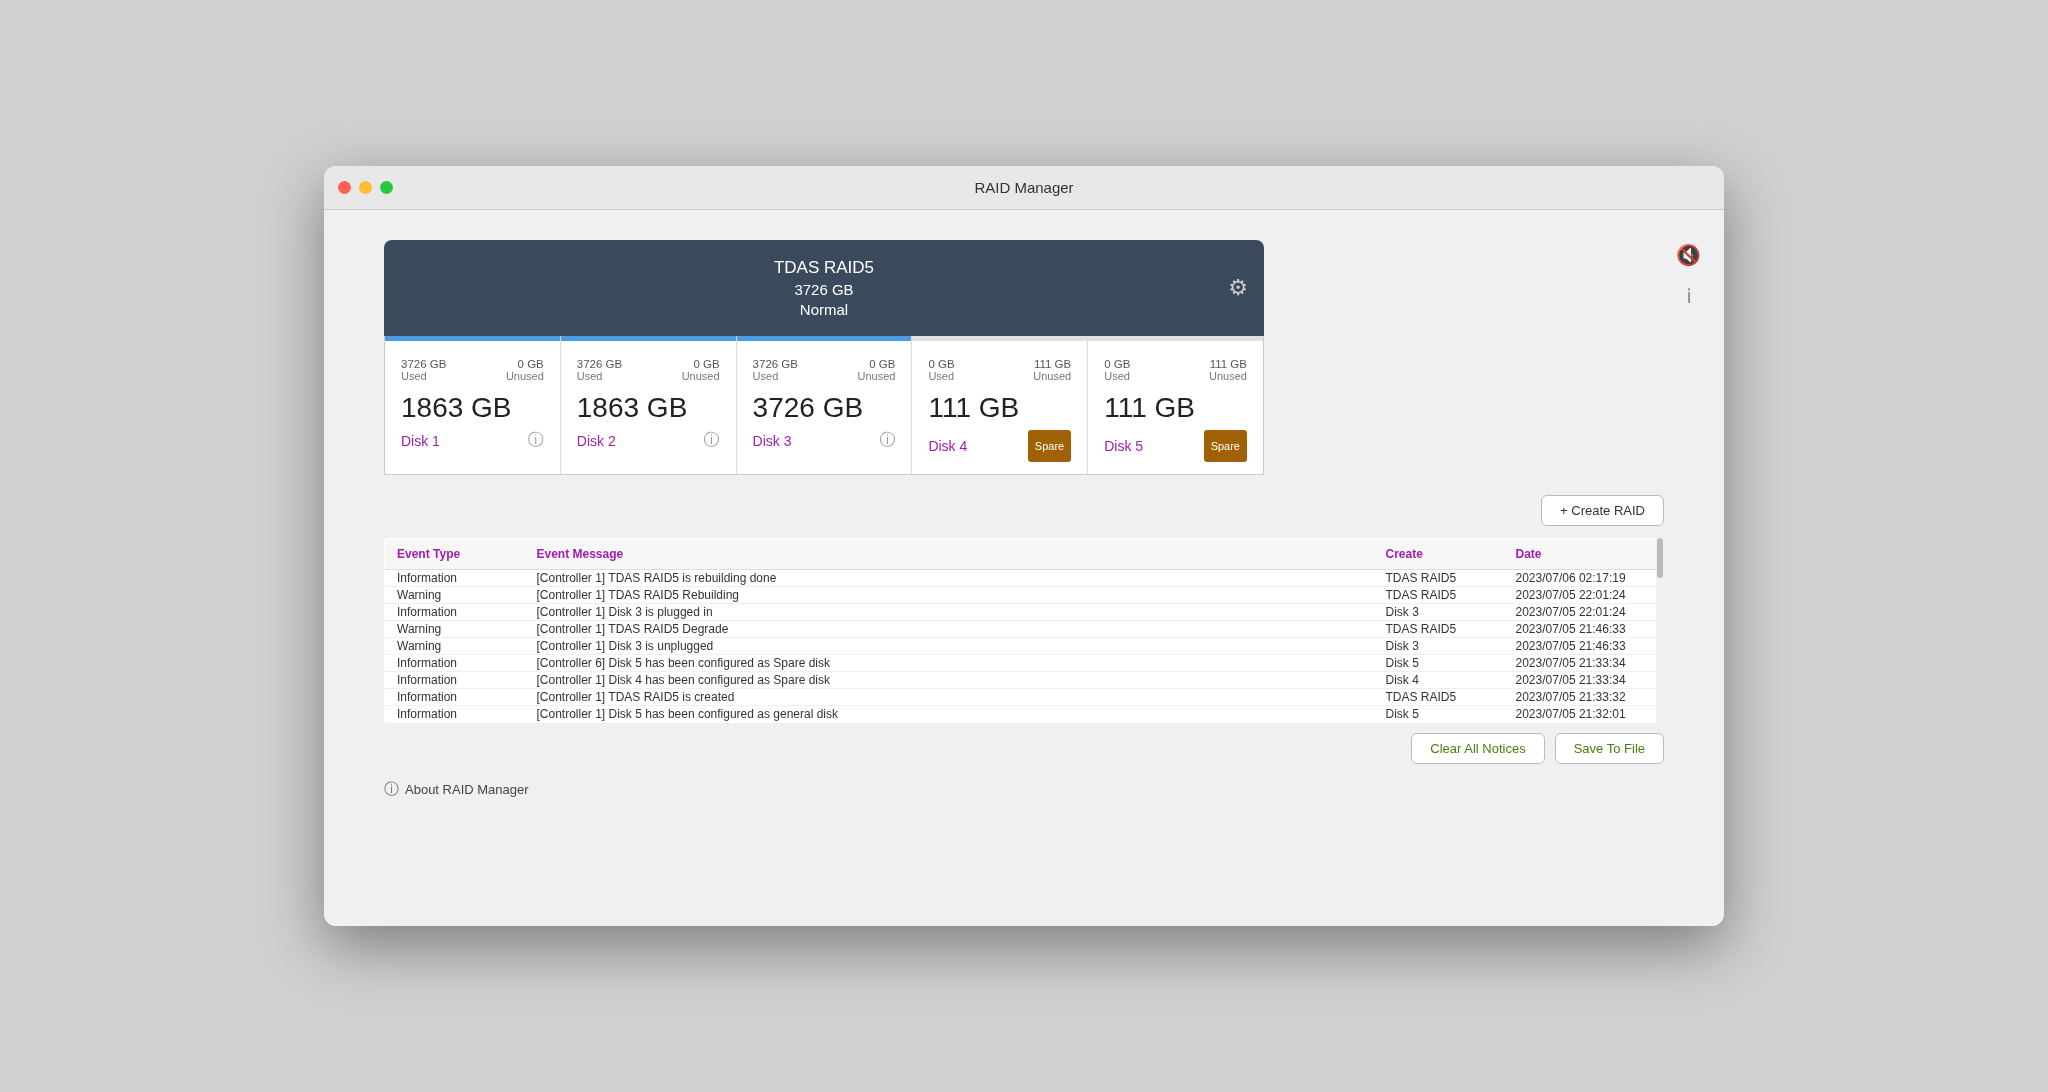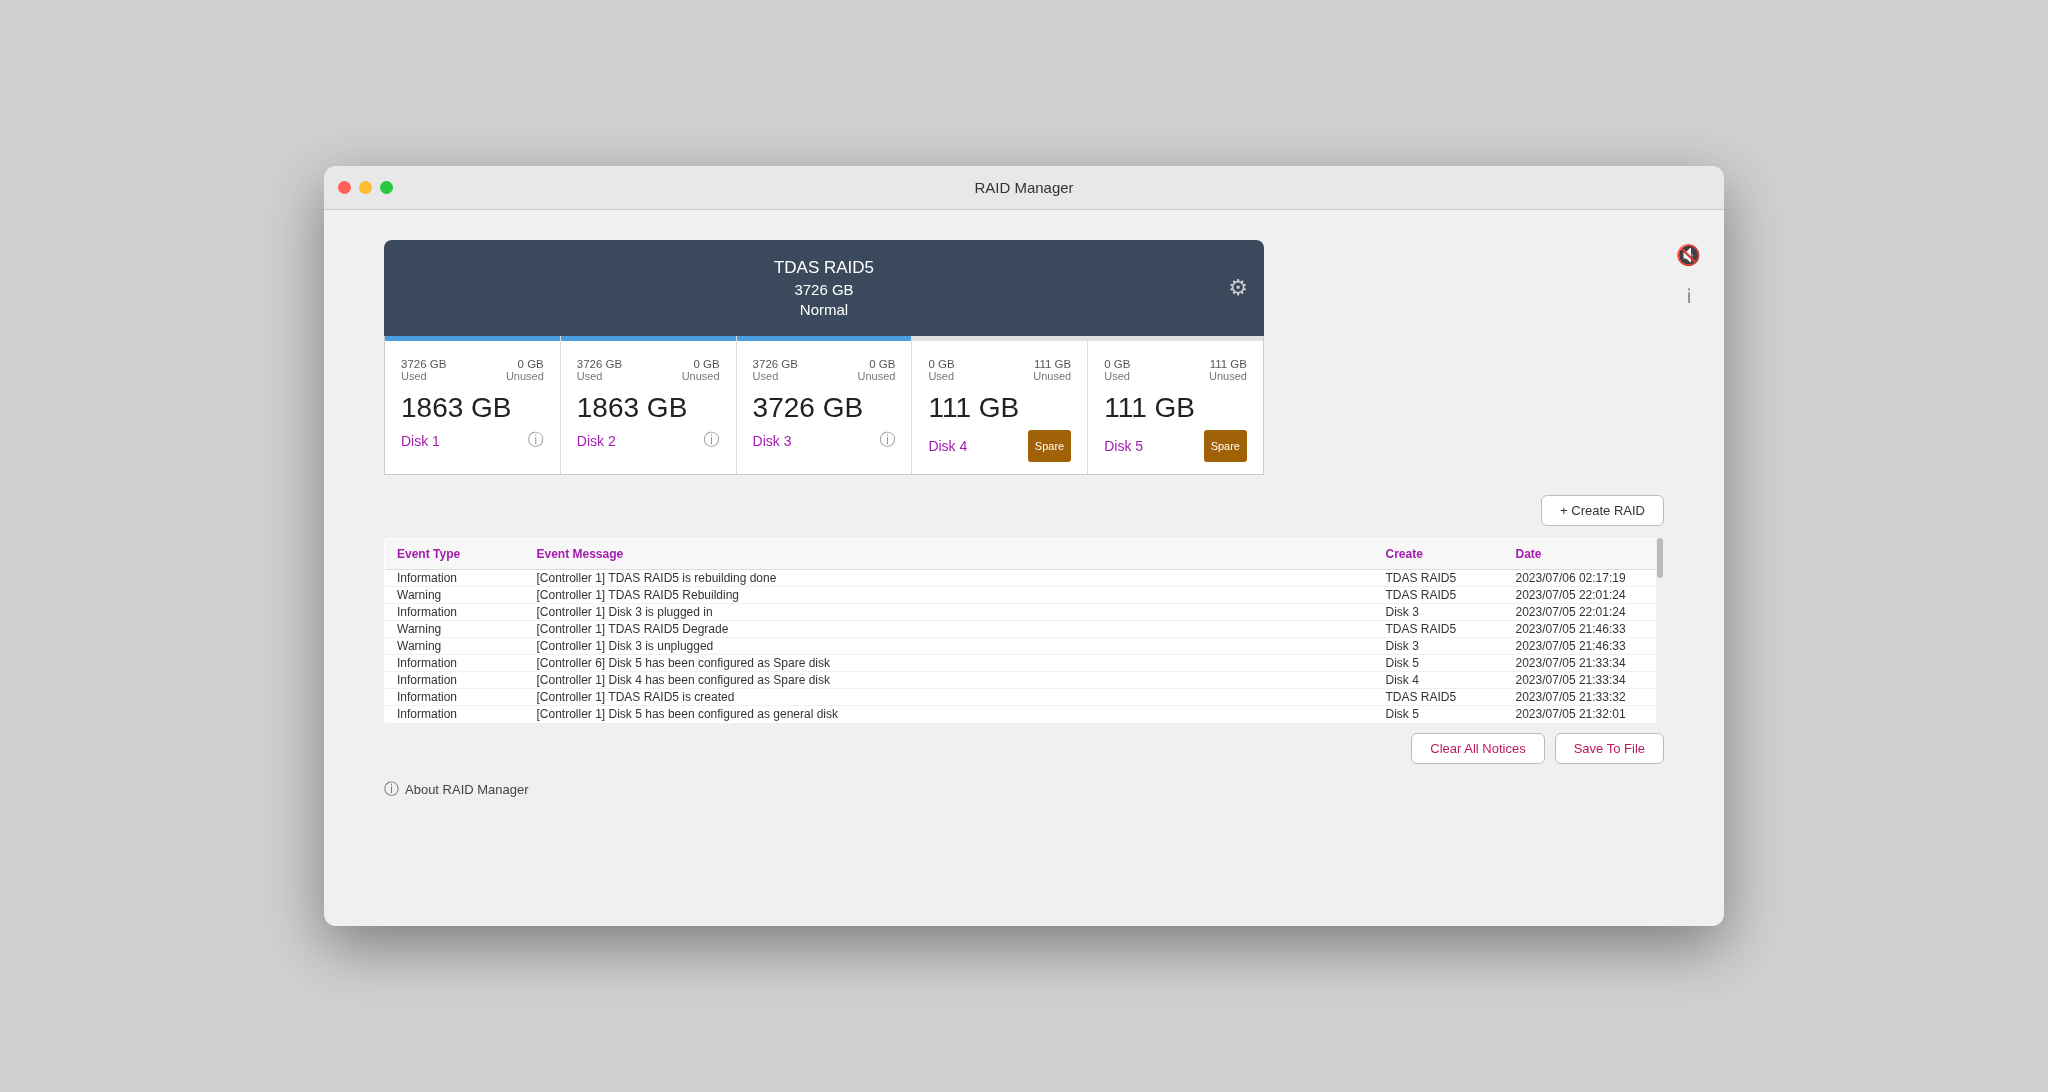--- a/index.html
+++ b/index.html
@@ -269,21 +269,21 @@
       gap: 10px;
       margin-top: 10px;
     }
     .action-btn {
       background: white;
       border: 1px solid #bbb;
       border-radius: 6px;
       padding: 7px 18px;
       font-size: 13px;
       cursor: pointer;
-      color: #be185d;
+      color: #4d7c0f;
     }
     
     .footer {
       margin-top: 16px;
       display: flex;
       align-items: center;
       gap: 6px;
       font-size: 13px;
       color: #555;
     }

